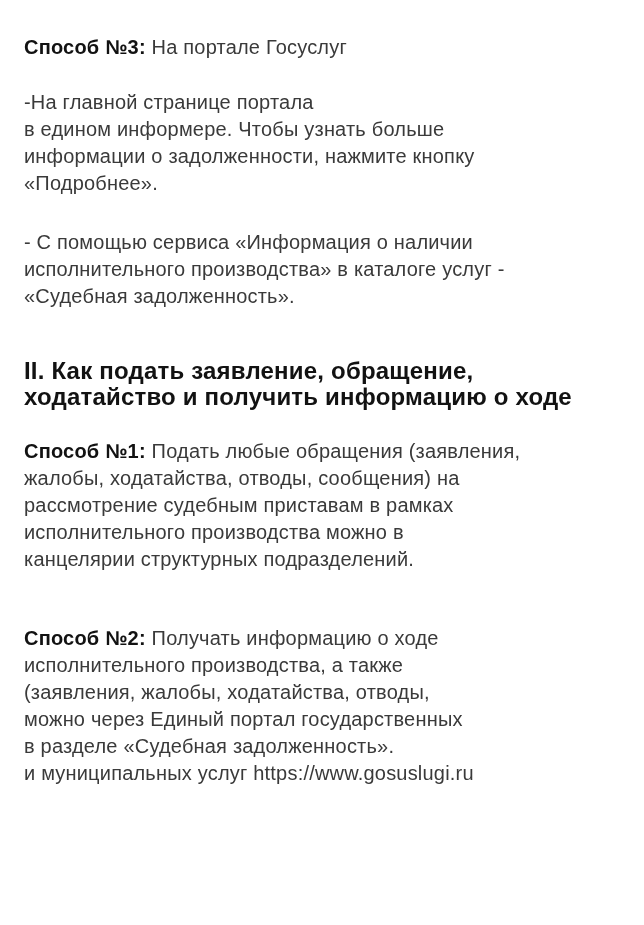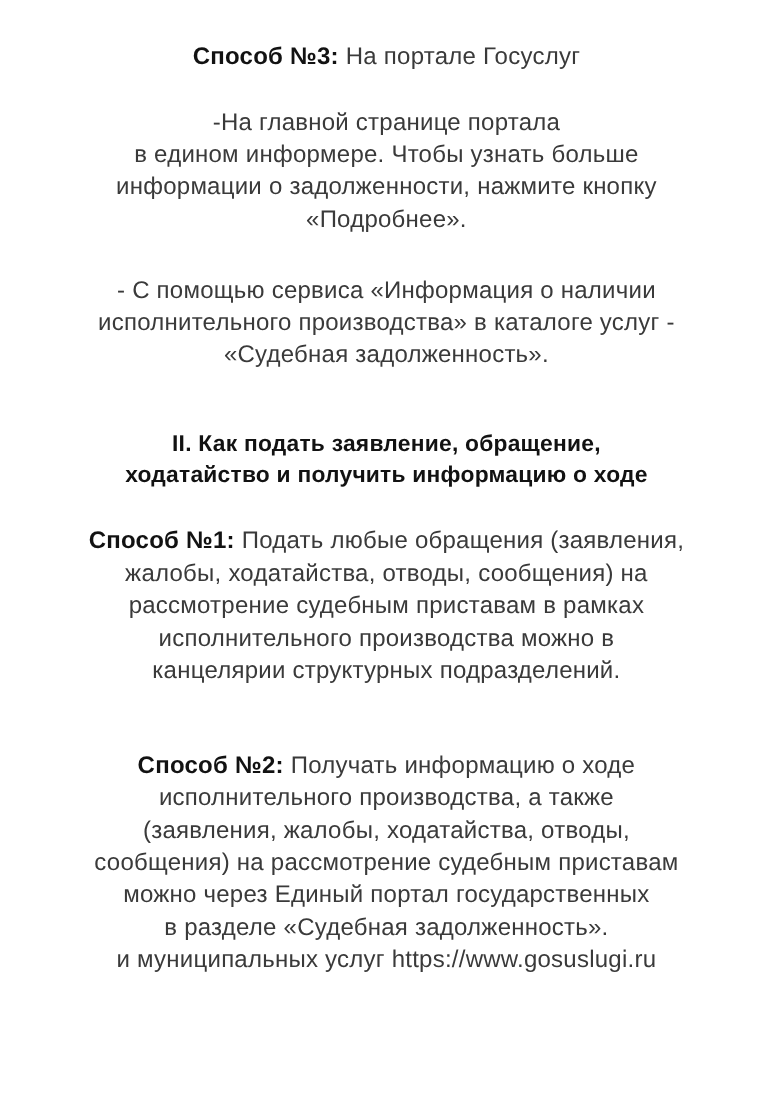--- a/index.html
+++ b/index.html
@@ -8,39 +8,38 @@
     position: relative;
     width: 644px;
     height: 925px;
     margin: 0 auto;
     background: var(--page-bg, #ffffff);
     font-family: "Liberation Sans", "DejaVu Sans", sans-serif;
     overflow: hidden;
   }
   .content {
     padding: 34px 24px 0 24px;
-    text-align: center;
   }
   .para {
     font-size: 20px;
     line-height: 27px;
     letter-spacing: 0.2px;
     color: var(--text-color, #3a3a3a);
   }
   .para .line { display: block; }
   .strong-label {
     font-weight: bold;
     color: var(--bold-color, #121212);
   }
   .title-block { margin-bottom: 28px; }
   .informer-block { margin-bottom: 0; }
   .service-block { margin-top: 32px; }
   .section-heading {
     margin-top: 48px;
-    font-size: 19px;
+    font-size: 24px;
     line-height: 26px;
     letter-spacing: 0.2px;
     font-weight: bold;
     color: var(--bold-color, #121212);
   }
   .section-heading .line { display: block; }
   .way1-block { margin-top: 28px; }
   .way2-block { margin-top: 52px; }
   .url-text { color: var(--text-color, #3a3a3a); text-decoration: none; cursor: pointer; }
 </style>
@@ -86,21 +85,20 @@
       <span class="line">канцелярии структурных подразделений.</span>
     </div>
 
     <div class="para way2-block">
       <span class="line">
         <span class="strong-label">Способ №2:</span>
         <span>Получать информацию о ходе</span>
       </span>
       <span class="line">исполнительного производства, а также</span>
       <span class="line">(заявления, жалобы, ходатайства, отводы,</span>
-      <span class="line">сообщения) на рассмотрение судебным приставам</span>
       <span class="line">можно через Единый портал государственных</span>
       <span class="line">в разделе «Судебная задолженность».</span>
       <span class="line">
         <span>и муниципальных услуг</span>
         <span class="url-text">https://www.gosuslugi.ru</span>
       </span>
     </div>
 
   </div>
 </div>

